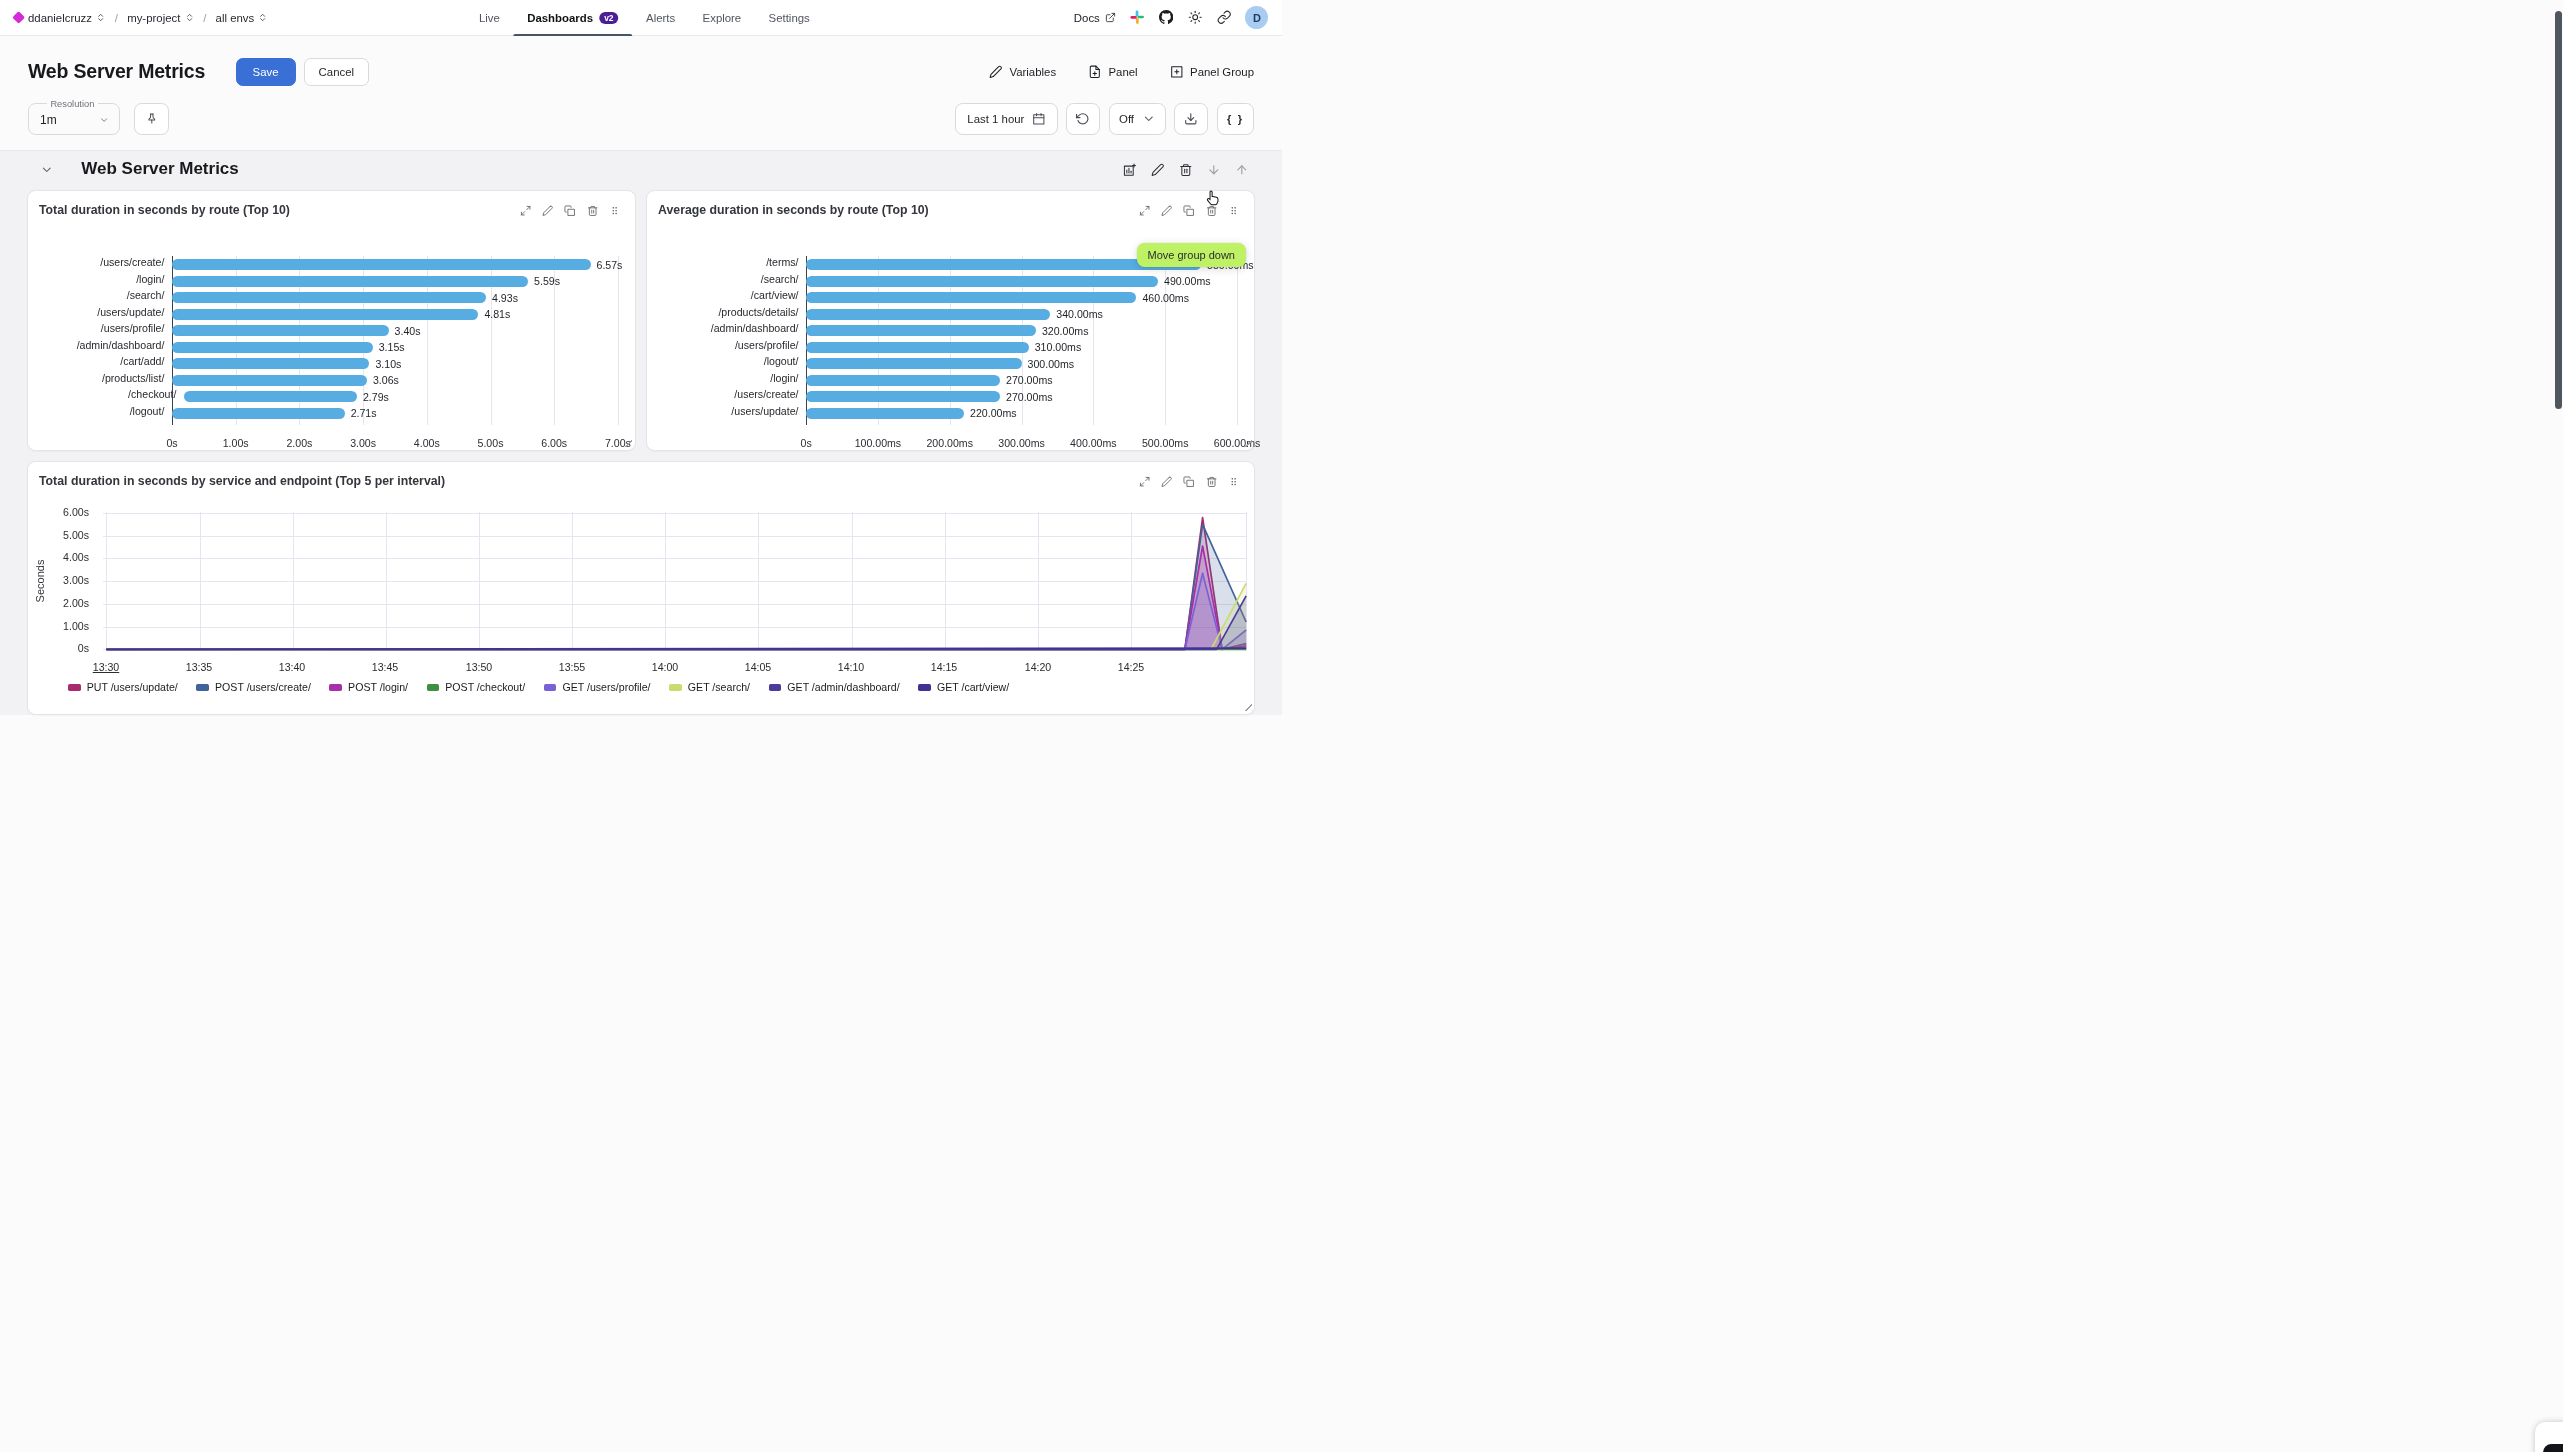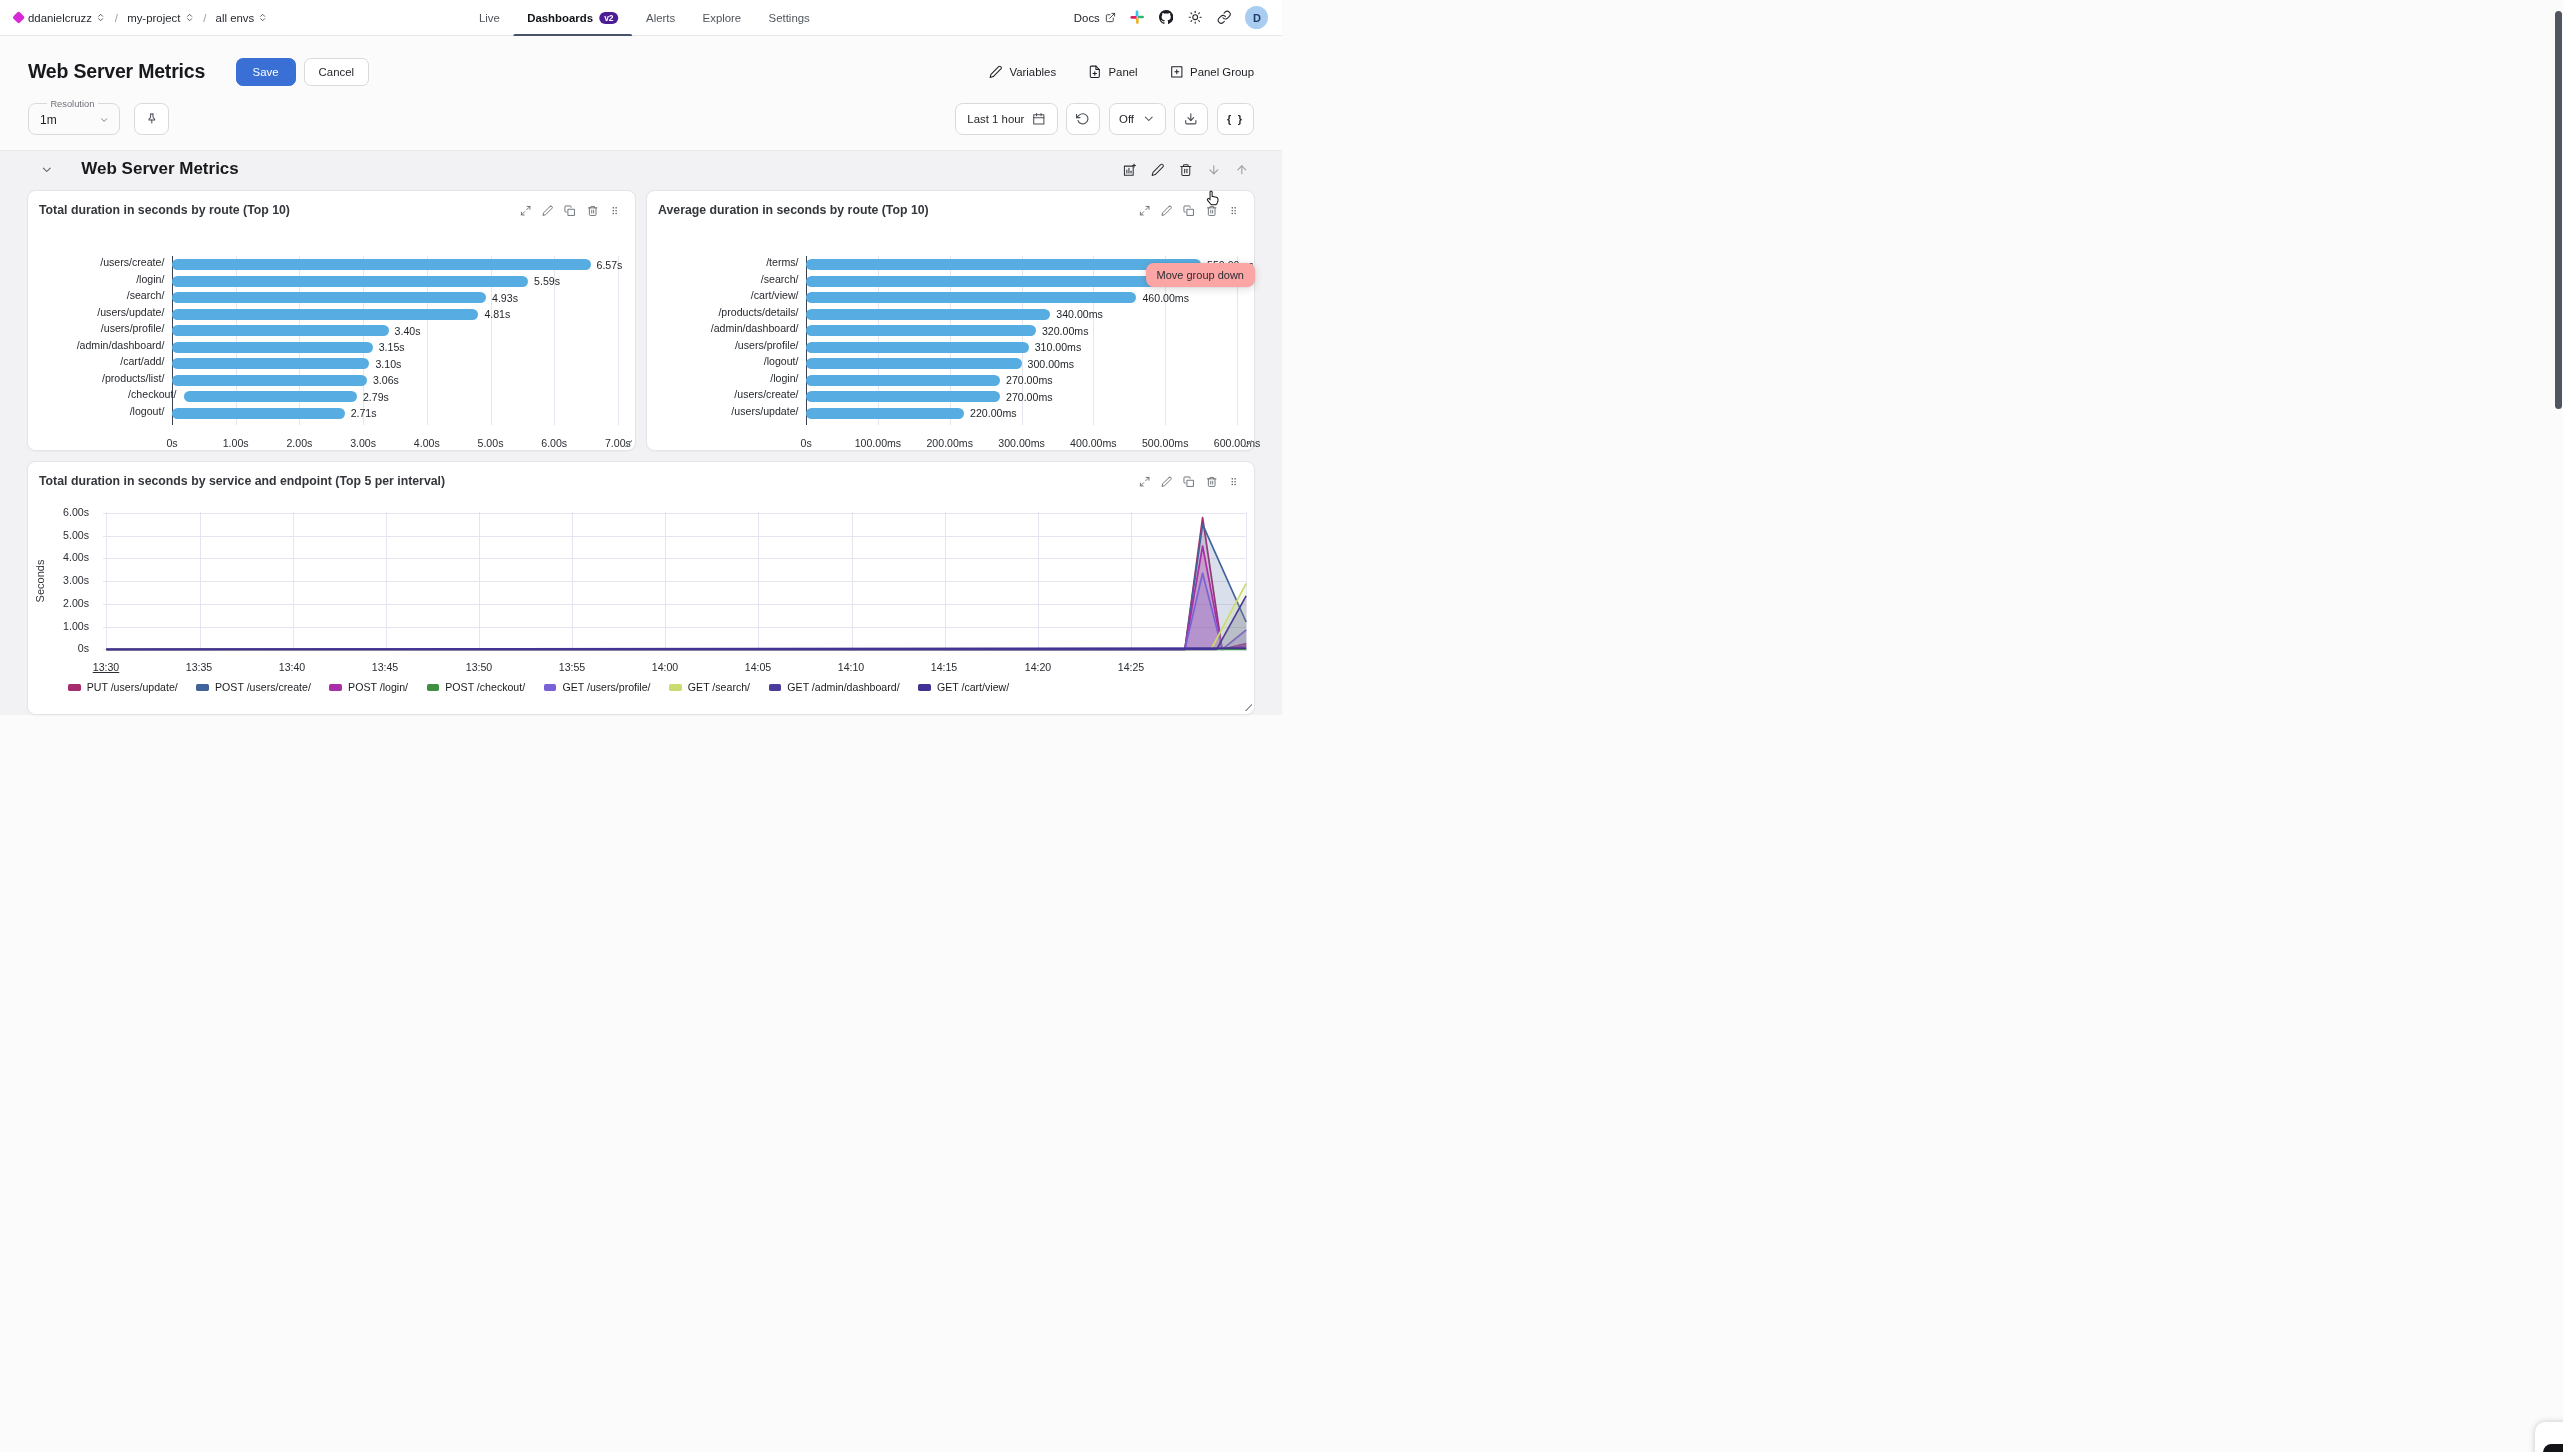--- a/index.html
+++ b/index.html
@@ -51,23 +51,23 @@
   fieldset.resolution legend { font-size:9.3px; color:#6d7176; padding:0 3.4px; margin-left:7px; }
   .res-value { font-size:12px; color:#1c1f23; }
   .chev { width:10.2px; height:10.2px; color:#55595f; }
   .ctl-btn { height:32px; min-width:32px; border:0.8px solid #d8d9dc; border-radius:7.6px; background:#fff;
     display:flex; align-items:center; justify-content:center; gap:7.6px; padding:0 9.3px;
     font-size:11.4px; color:#1e2125; cursor:pointer; font-family:inherit; }
   .pin-btn { margin-left:14.4px; }
   .ctl-btn .icon { width:13.6px; height:13.6px; color:#4a4f55; }
   .ctl-right { margin-left:auto; display:flex; gap:8.5px; align-items:flex-end; }
   .braces { font-size:11px; font-weight:600; letter-spacing:1.7px; color:#2a2d31; }
-  .tooltip { position:absolute; top:145px; right:27px; background:#fca5a5; border-radius:7.6px;
+  .tooltip { position:absolute; top:145px; right:36px; background:#bef264; border-radius:7.6px;
     padding:6px 11px; font-size:11px; color:#2a2d32; z-index:40; white-space:nowrap;
-    box-shadow:0 1.7px 8.5px rgba(0,0,0,.15), 0 0 0 0.8px rgba(0,0,0,.04);margin-top:20px; }
+    box-shadow:0 1.7px 8.5px rgba(0,0,0,.15), 0 0 0 0.8px rgba(0,0,0,.04); }
 
   
   .workspace { margin-top:15.3px; background:#f2f2f4; border-top:0.8px solid #e8e8eb;
     padding:0 27px; min-height:559px; }
   .group-header { height:37px; display:flex; align-items:center; }
   .gh-chev { width:13.6px; height:13.6px; color:#52575d; margin-left:12.7px; cursor:pointer; }
   .gh-title { font-size:17px; font-weight:700; color:#17191c; margin-left:28px; }
   .gh-actions { margin-left:auto; display:flex; align-items:center; gap:14.4px; padding-right:6.8px; }
   .gh-actions .icon { width:13.6px; height:13.6px; color:#2c3035; cursor:pointer; }
   .gh-actions .icon.dim { color:#9aa0a7; }

